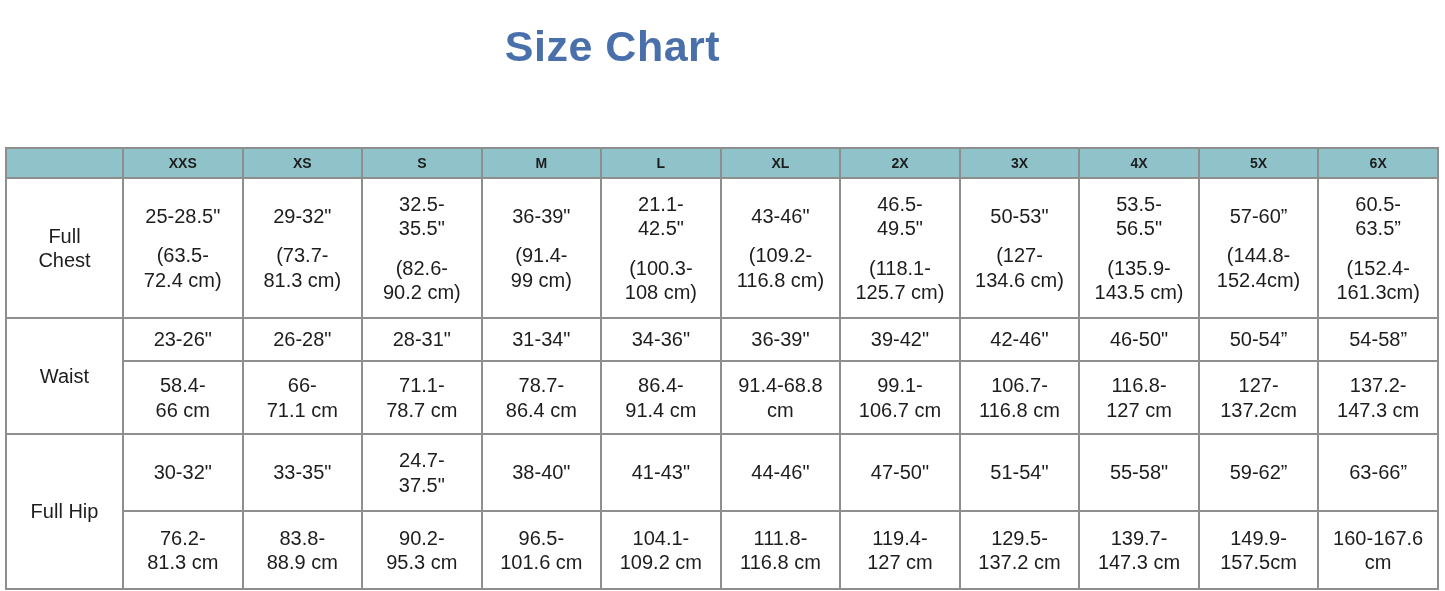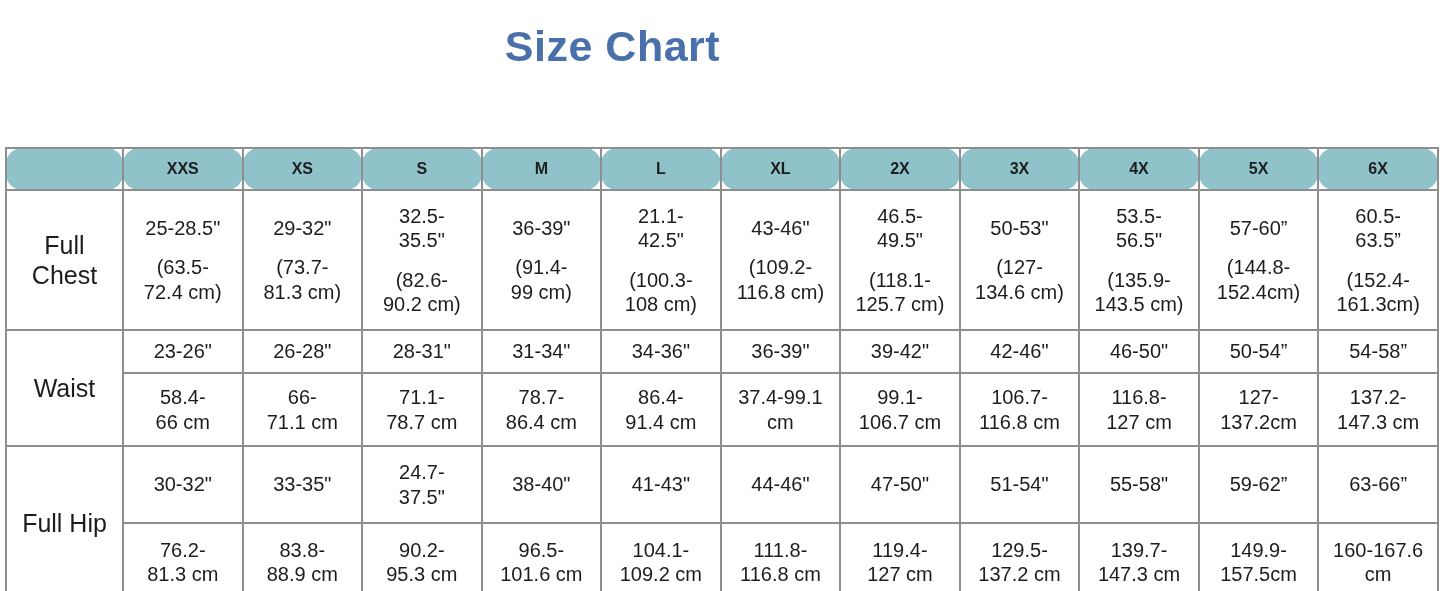--- a/index.html
+++ b/index.html
@@ -35,28 +35,27 @@
     border: 2px solid var(--border, #8e8e8e);
     text-align: center;
     vertical-align: middle;
     font-size: 20px;
     line-height: 1.22;
     padding: 2px 3px;
     white-space: pre-line;
   }
   thead th {
     background: var(--header-bg, #8fc3c9);
-    font-size: 16px;
+    font-size: 14px;
     font-weight: 700;
-    height: 42px;
+    height: 30px;
     padding: 0;
     white-space: normal;
-    border-radius: 16px;
-  }
-  td.rowlabel { font-size: 25px; }
+  }
+  td.rowlabel { font-size: 20px; }
   tr.r-chest { height: 140px; }
   tr.r-win   { height: 43px; }
   tr.r-wcm   { height: 73px; }
   tr.r-hin   { height: 77px; }
   tr.r-hcm   { height: 78px; }
   td .in  { margin-bottom: 15px; white-space: pre-line; }
   td .cmv { white-space: pre-line; }
 </style>
 </head>
 <body>
@@ -136,21 +135,21 @@
       <td>58.4-
 66 cm</td>
       <td>66-
 71.1 cm</td>
       <td>71.1-
 78.7 cm</td>
       <td>78.7-
 86.4 cm</td>
       <td>86.4-
 91.4 cm</td>
-      <td>37.4-99.1
+      <td>91.4-68.8
 cm</td>
       <td>99.1-
 106.7 cm</td>
       <td>106.7-
 116.8 cm</td>
       <td>116.8-
 127 cm</td>
       <td>127-
 137.2cm</td>
       <td>137.2-

